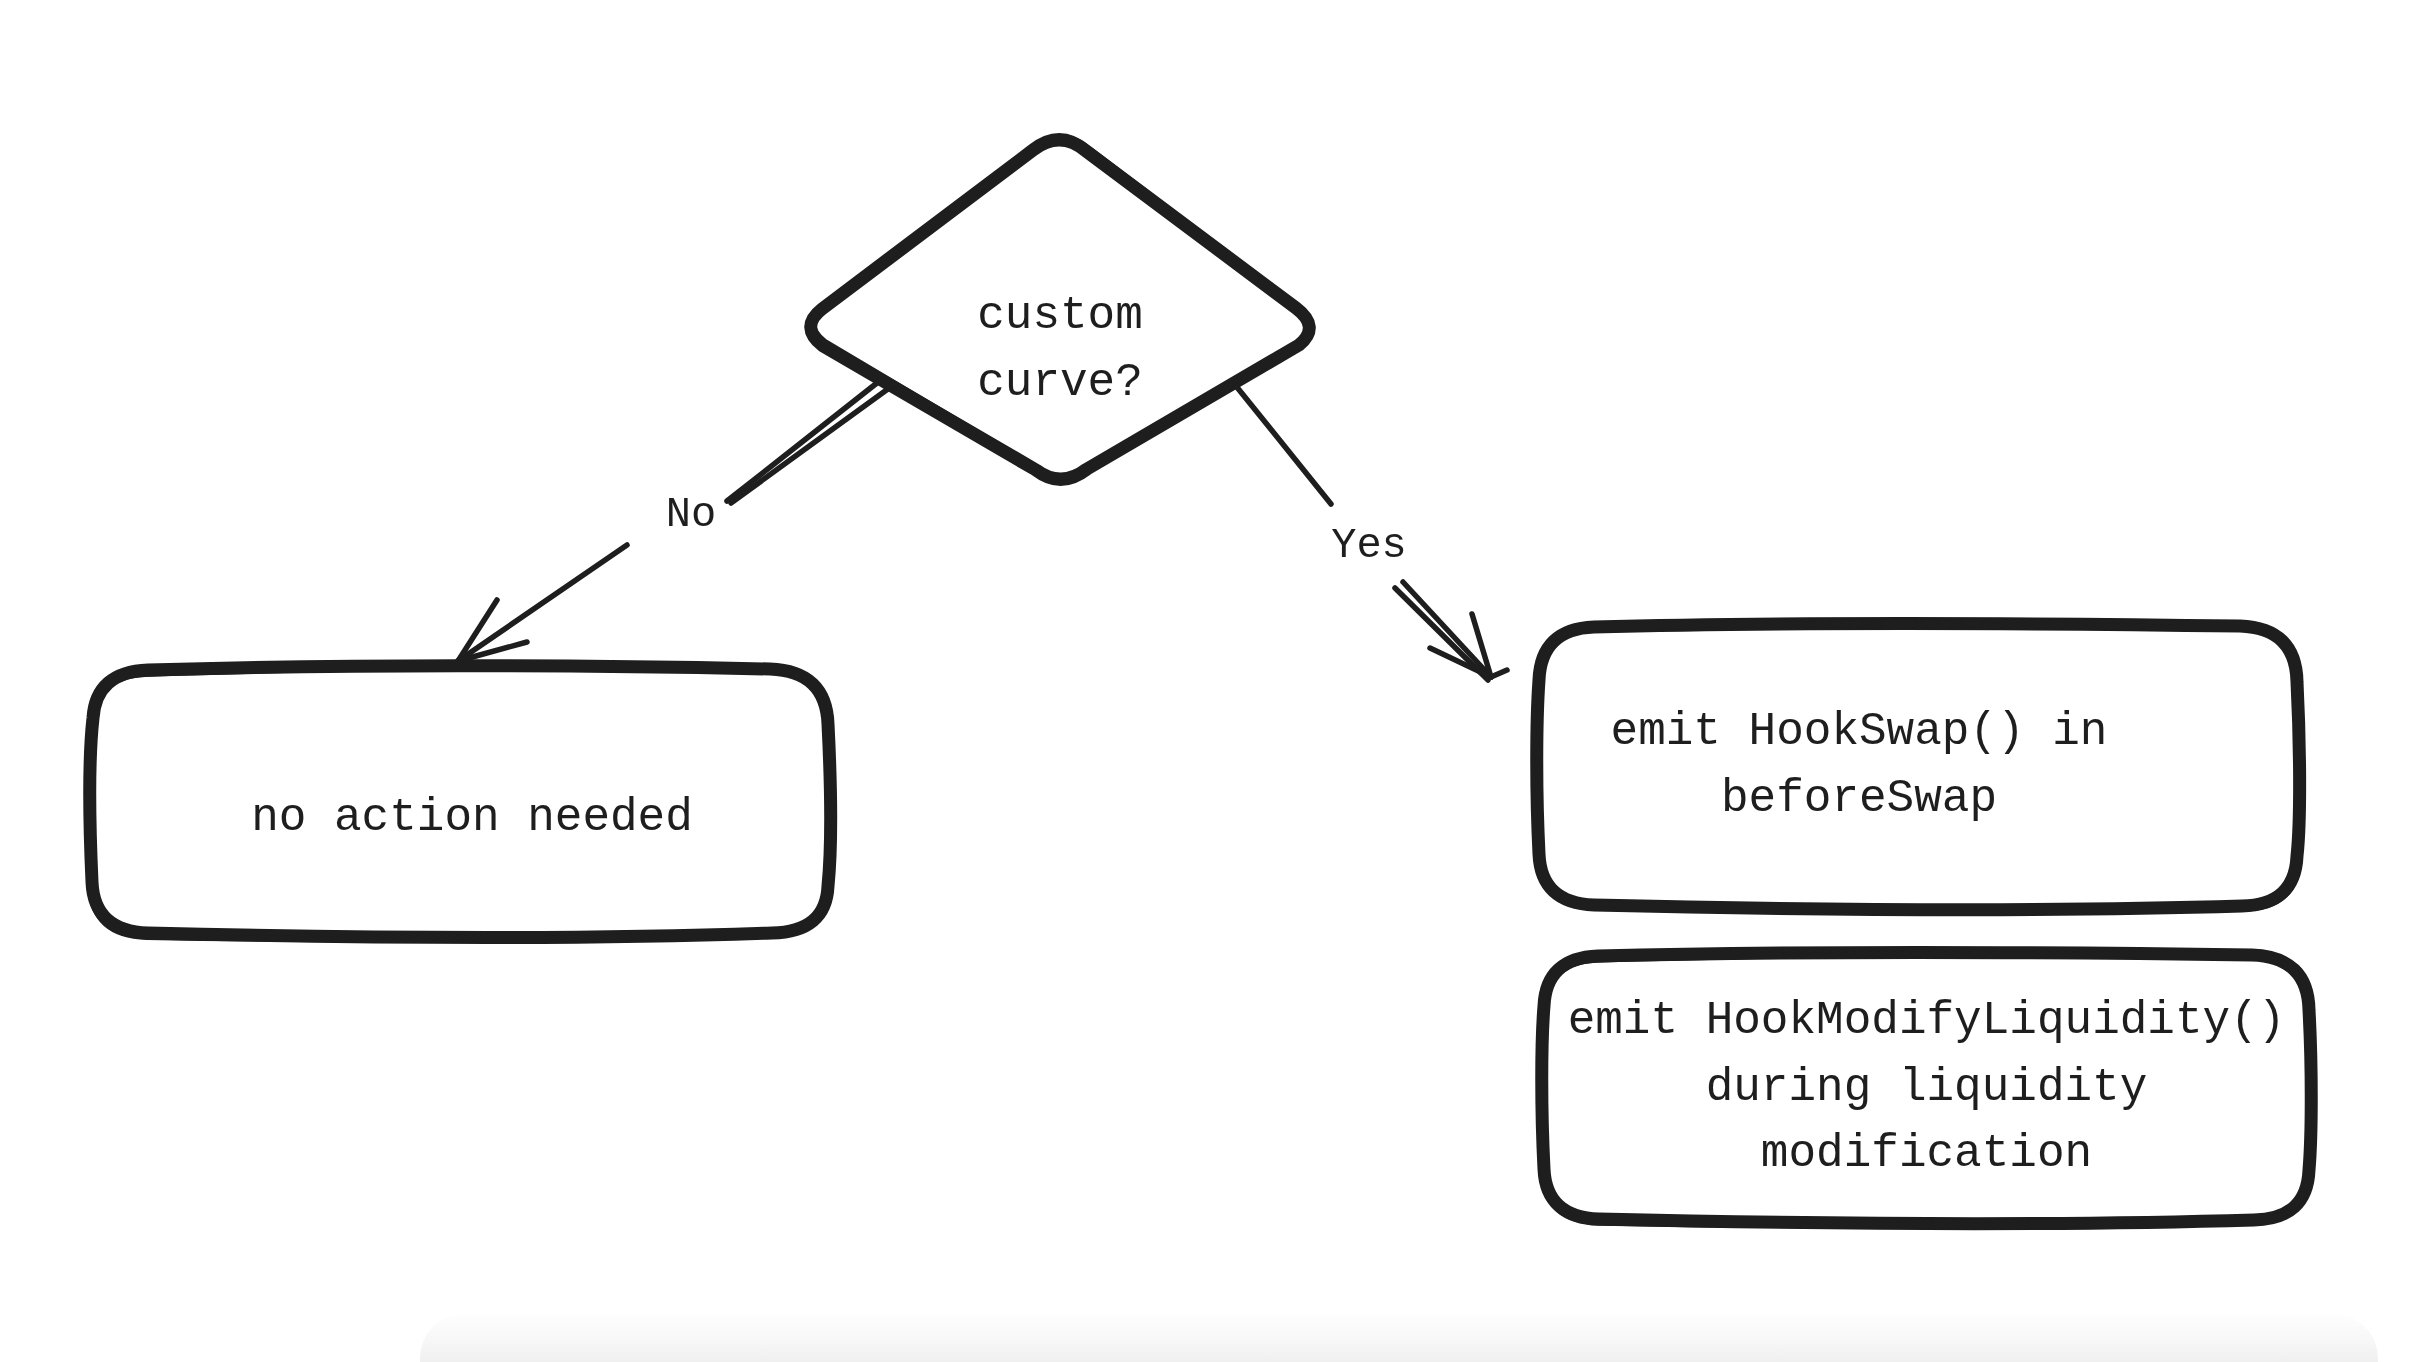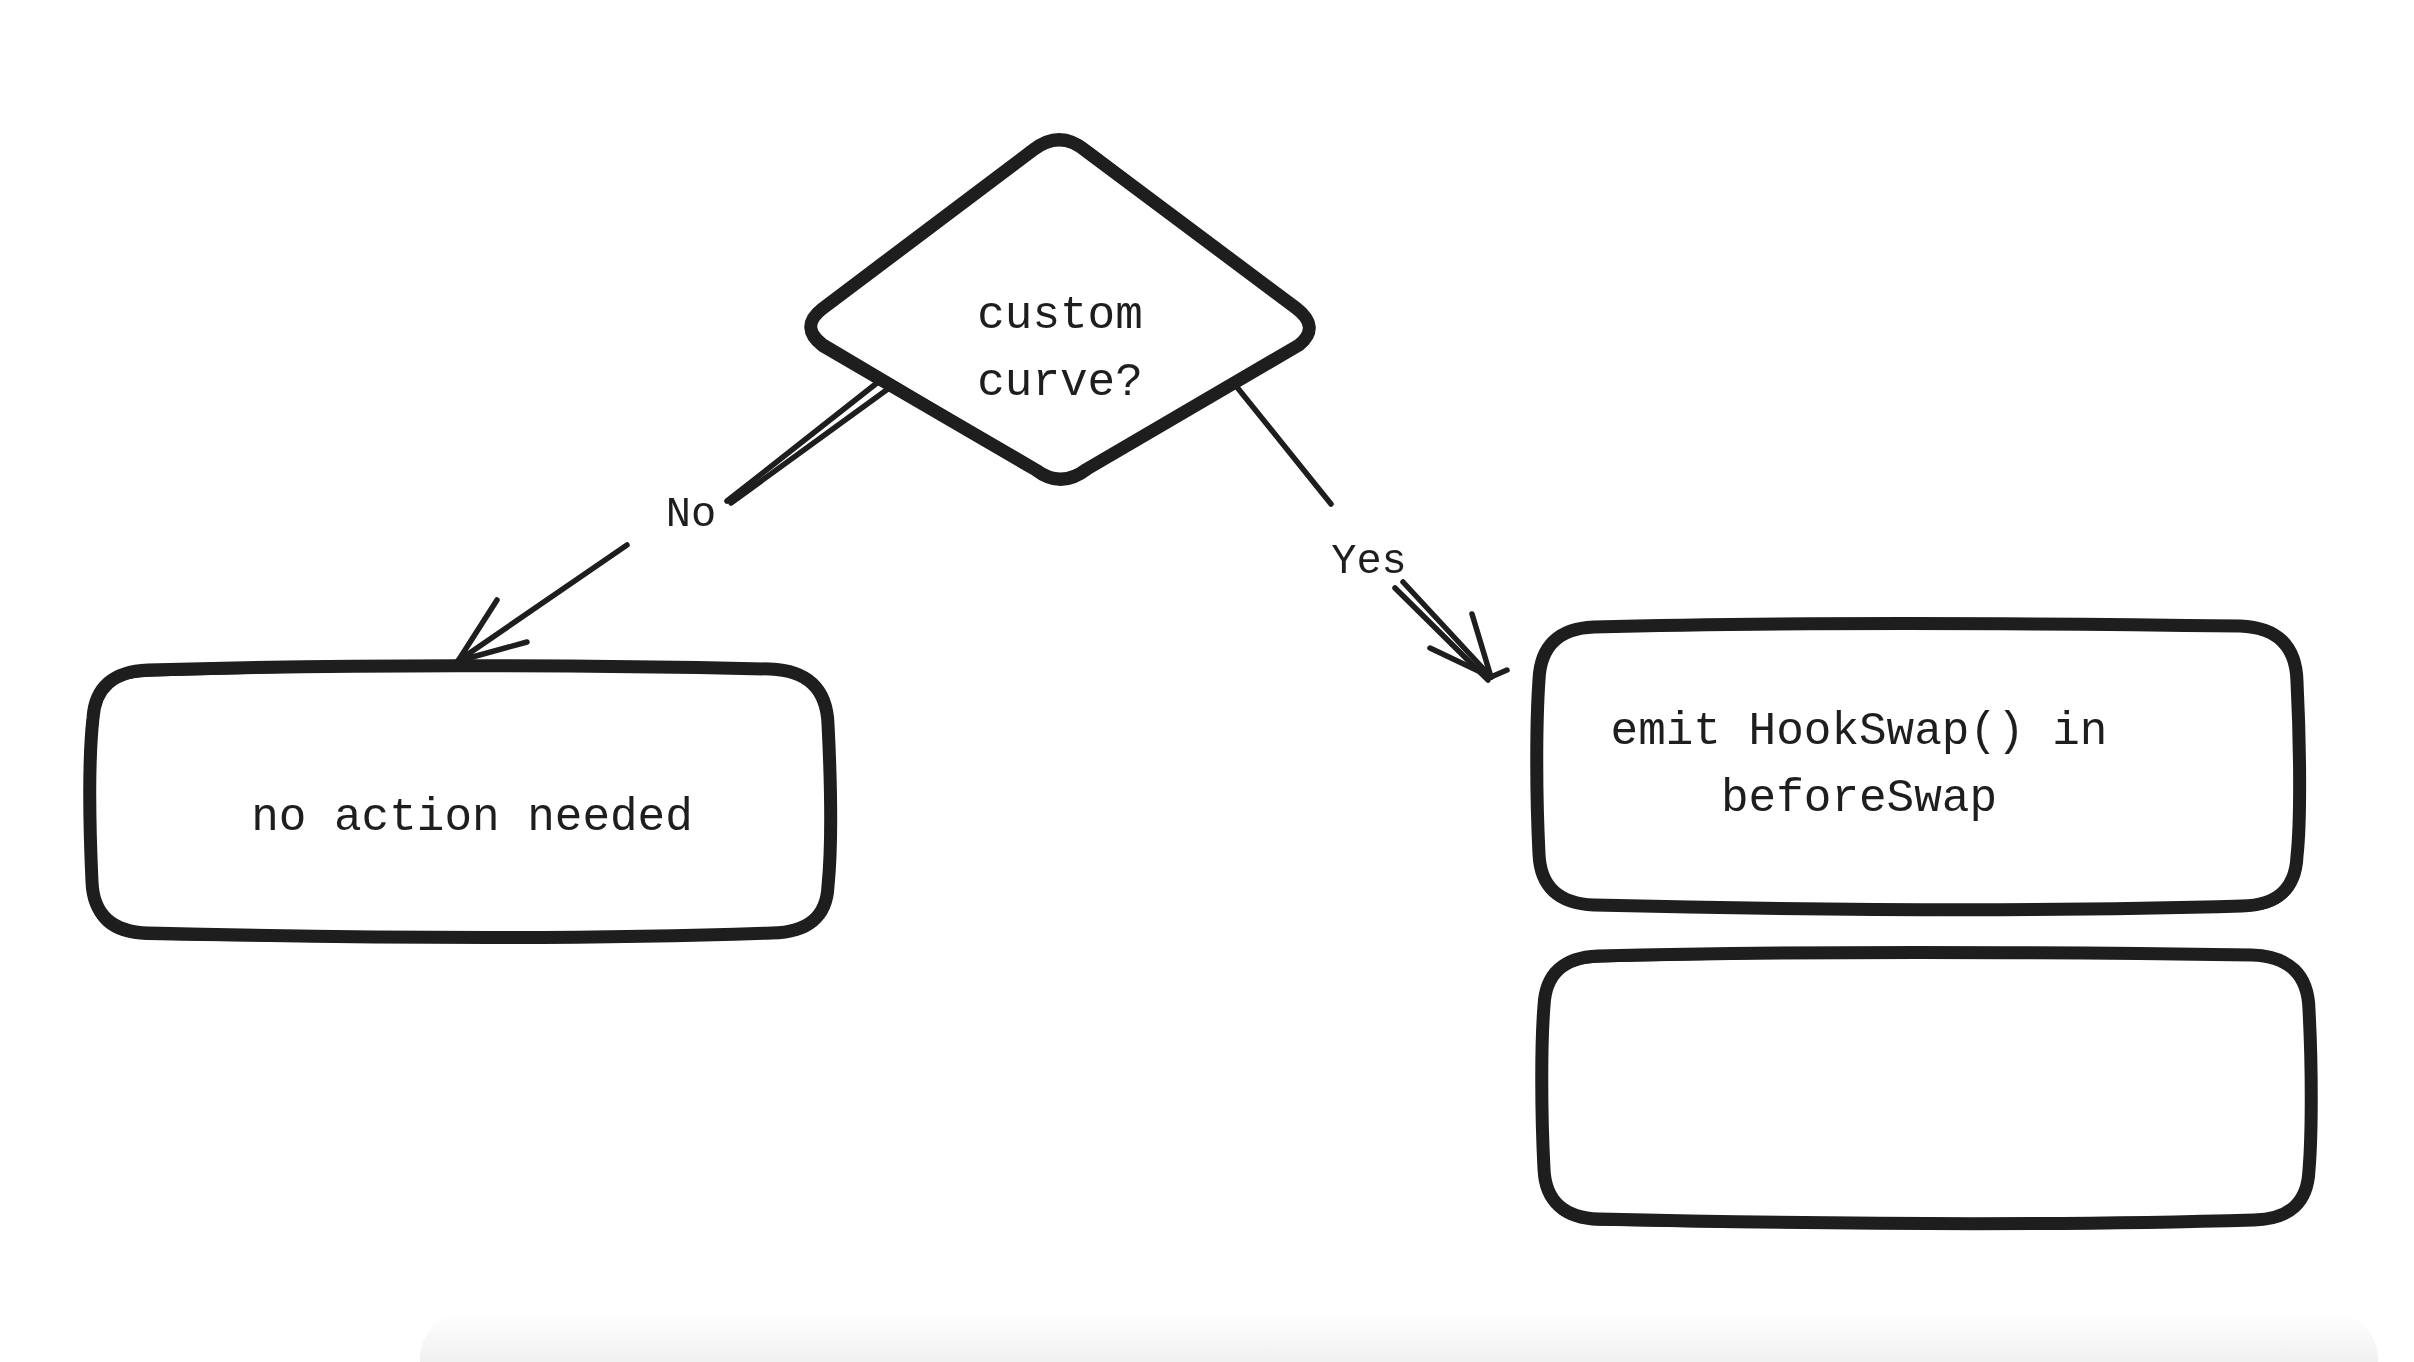--- a/index.html
+++ b/index.html
@@ -111,20 +111,22 @@
   </svg>
 
   <div class="node-label" style="left:779px; top:151px; width:522px; height:318px; padding-top:40px;">custom
 curve?</div>
 
   <div class="node-label" style="left:84px; top:668px; width:736px; height:265px; padding-top:18px;">no action needed</div>
 
   <div class="node-label" style="left:1460px; top:627px; width:758px; height:278px;">emit HookSwap() in
 beforeSwap</div>
 
+  <div class="node-label" style="left:1524px; top:956px; width:765px; height:264px; padding-bottom:26px;">emit HookModifyLiquidity()
+during liquidity modification</div>
 
   <div class="edge-label" style="left:616px; top:482px; width:110px; height:66px;">No</div>
 
-  <div class="edge-label" style="left:1289px; top:528px; width:120px; height:68px;">Yes</div>
+  <div class="edge-label" style="left:1289px; top:512px; width:120px; height:68px;">Yes</div>
 
   <div class="bottom-bar"></div>
 
 </div>
 
 </body></html>

